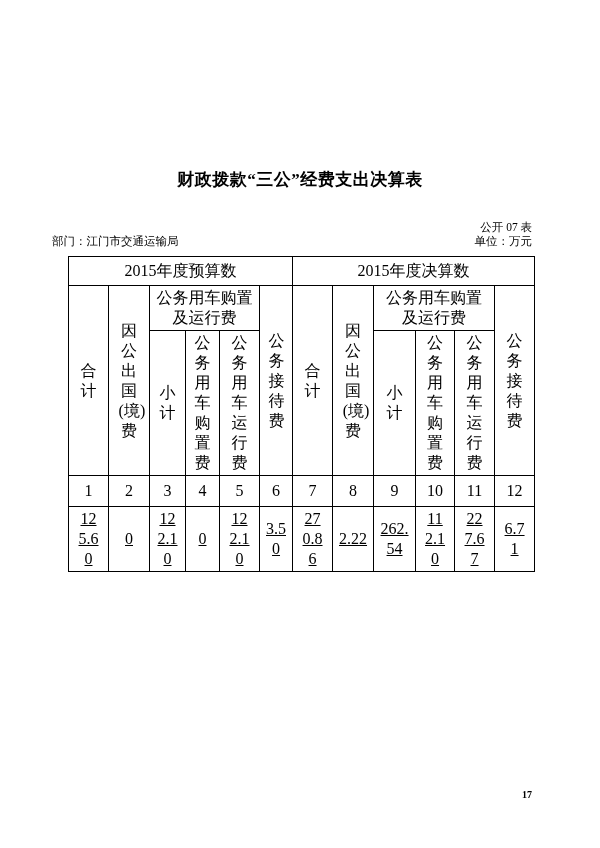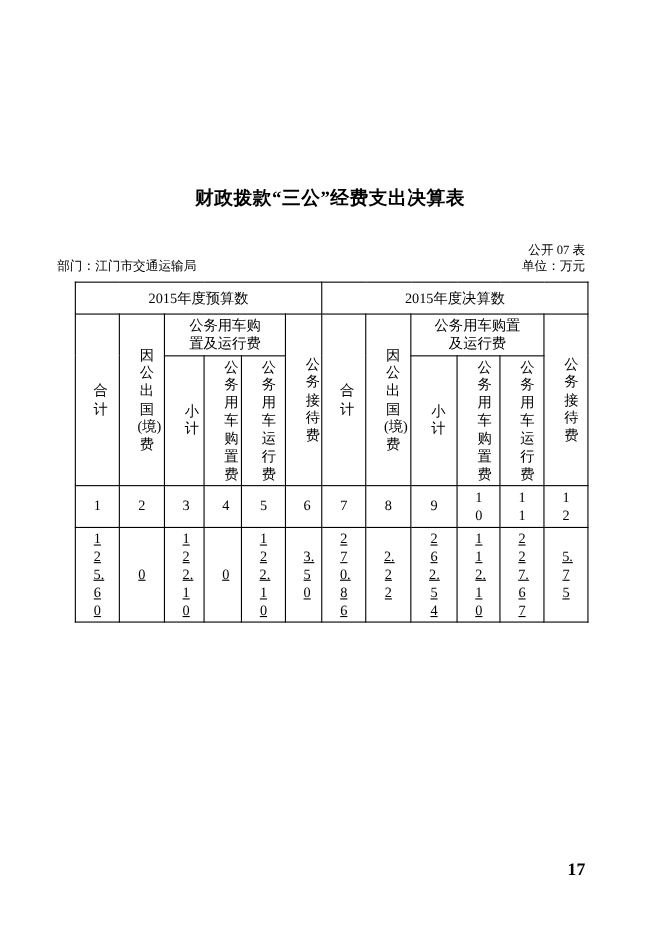--- a/index.html
+++ b/index.html
@@ -59,23 +59,23 @@
   }
   table.main {
     border-collapse: collapse;
     width: 466px;
     table-layout: fixed;
   }
   table.main td {
     border: 1px solid #000000;
     text-align: center;
     vertical-align: middle;
-    font-size: 13px;
+    font-size: 16px;
     line-height: 1.25;
-    padding: 2px 16px;
+    padding: 2px 6px;
     word-break: break-all;
   }
   td.grouphead {
     height: 24px;
     font-size: 11px;
   }
   td.sub2 {
     height: 28px;
   }
   td.tall {
@@ -94,21 +94,21 @@
     display: block;
     margin: 0 auto;
     width: 1.3em;
     word-break: break-all;
     line-height: 1.25;
   }
   .page-number {
     position: absolute;
     bottom: 48px;
     right: 68px;
-    font-size: 16px;
+    font-size: 10px;
     font-weight: bold;
   }
 </style>
 </head>
 <body>
 
 <div class="page">
 
   <div class="doc-title">财政拨款“三公”经费支出决算表</div>
 
@@ -196,21 +196,21 @@
           <td class="datarow">0</td>
           <td class="datarow">122.10</td>
           <td class="datarow">0</td>
           <td class="datarow">122.10</td>
           <td class="datarow">3.50</td>
           <td class="datarow">270.86</td>
           <td class="datarow">2.22</td>
           <td class="datarow">262.54</td>
           <td class="datarow">112.10</td>
           <td class="datarow">227.67</td>
-          <td class="datarow">5.75</td>
+          <td class="datarow">6.71</td>
         </tr>
       </tbody>
     </table>
   </div>
 
   <div class="page-number">17</div>
 
 </div>
 
 </body></html>

